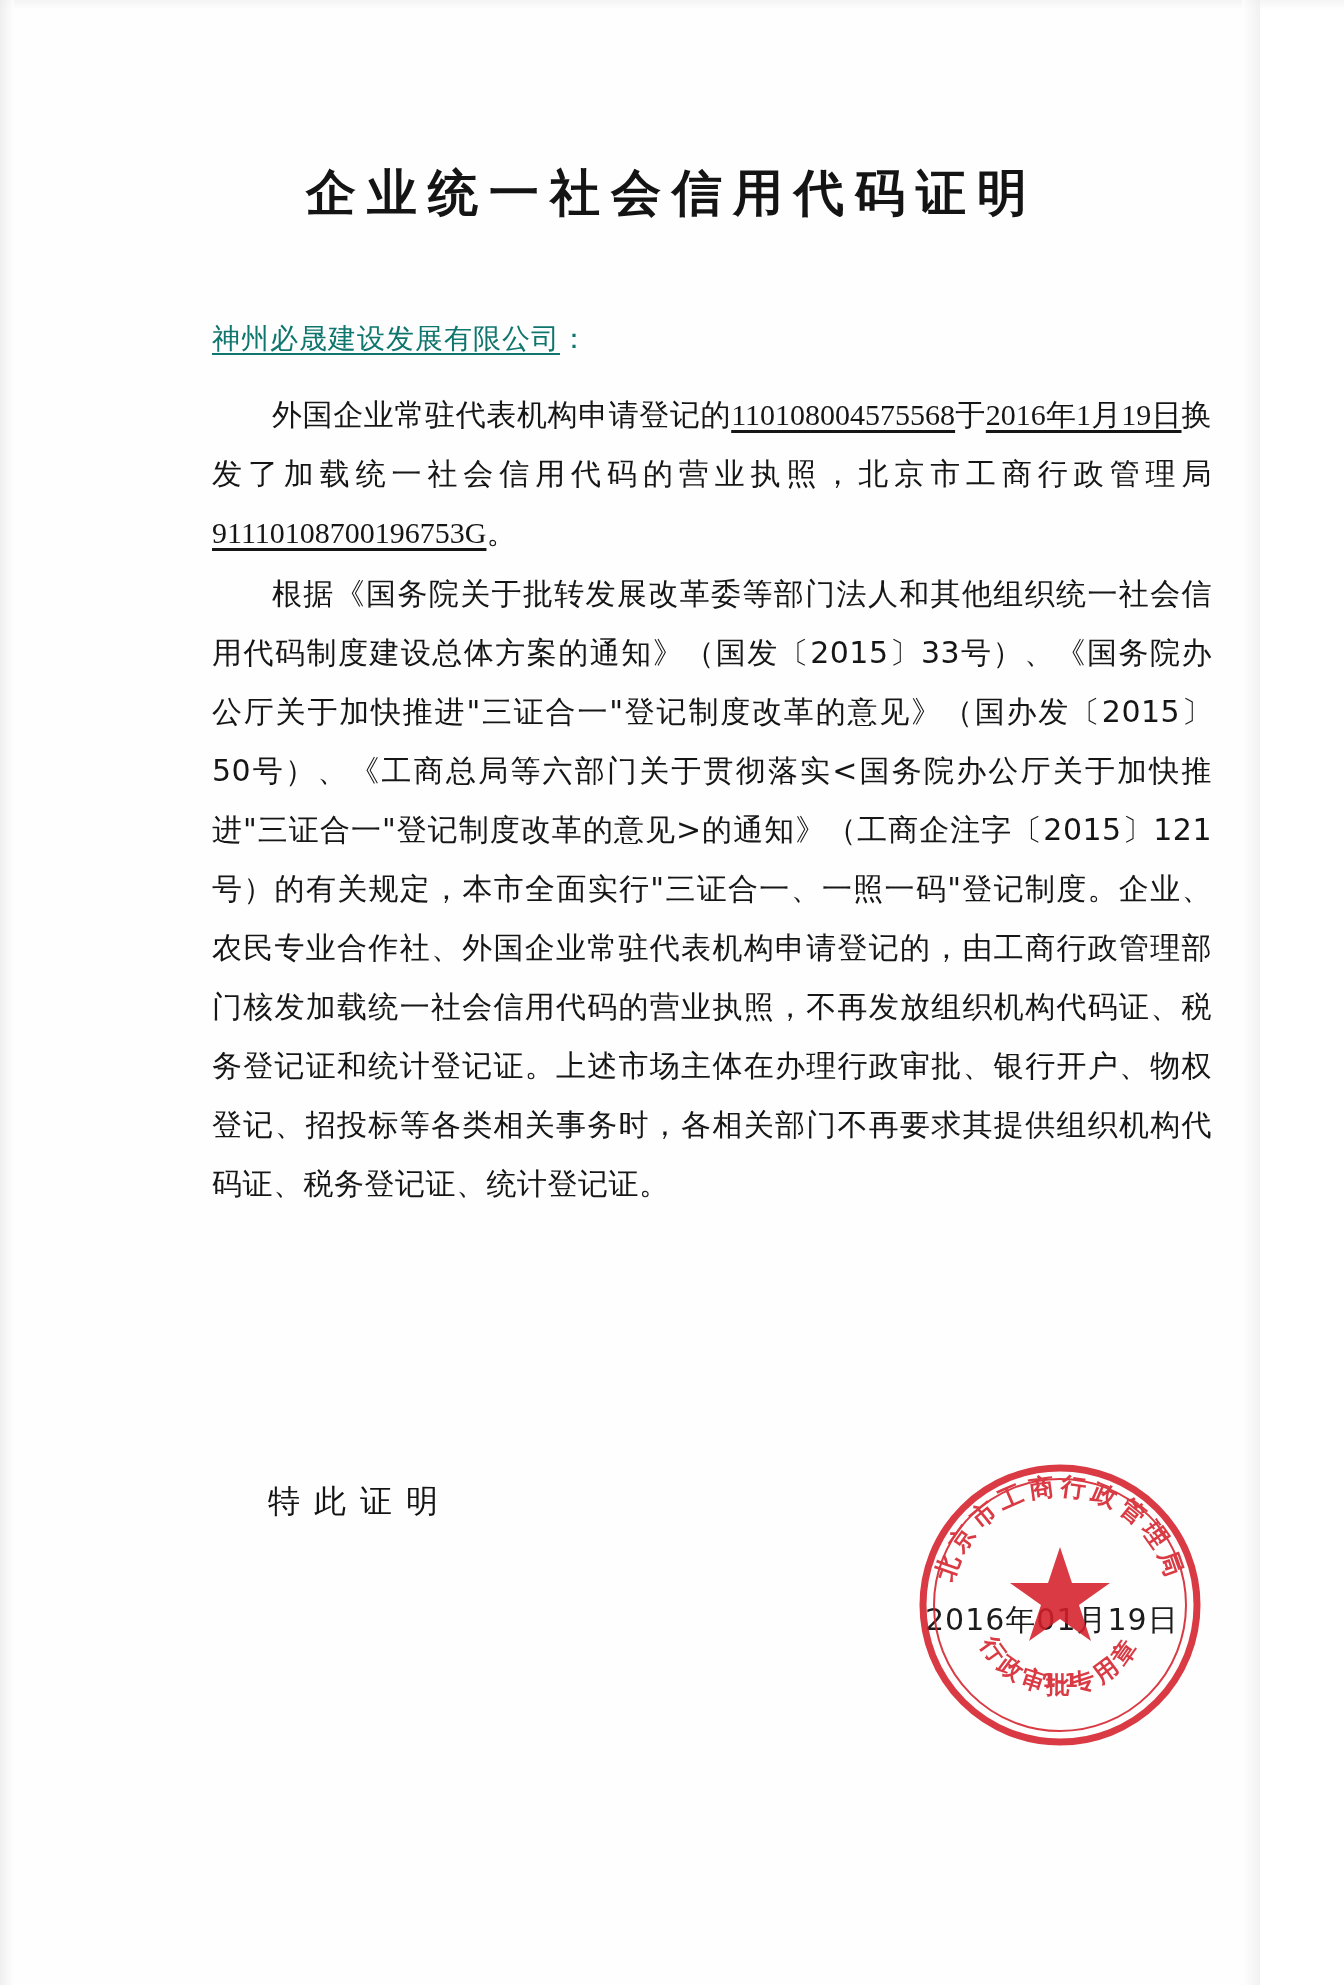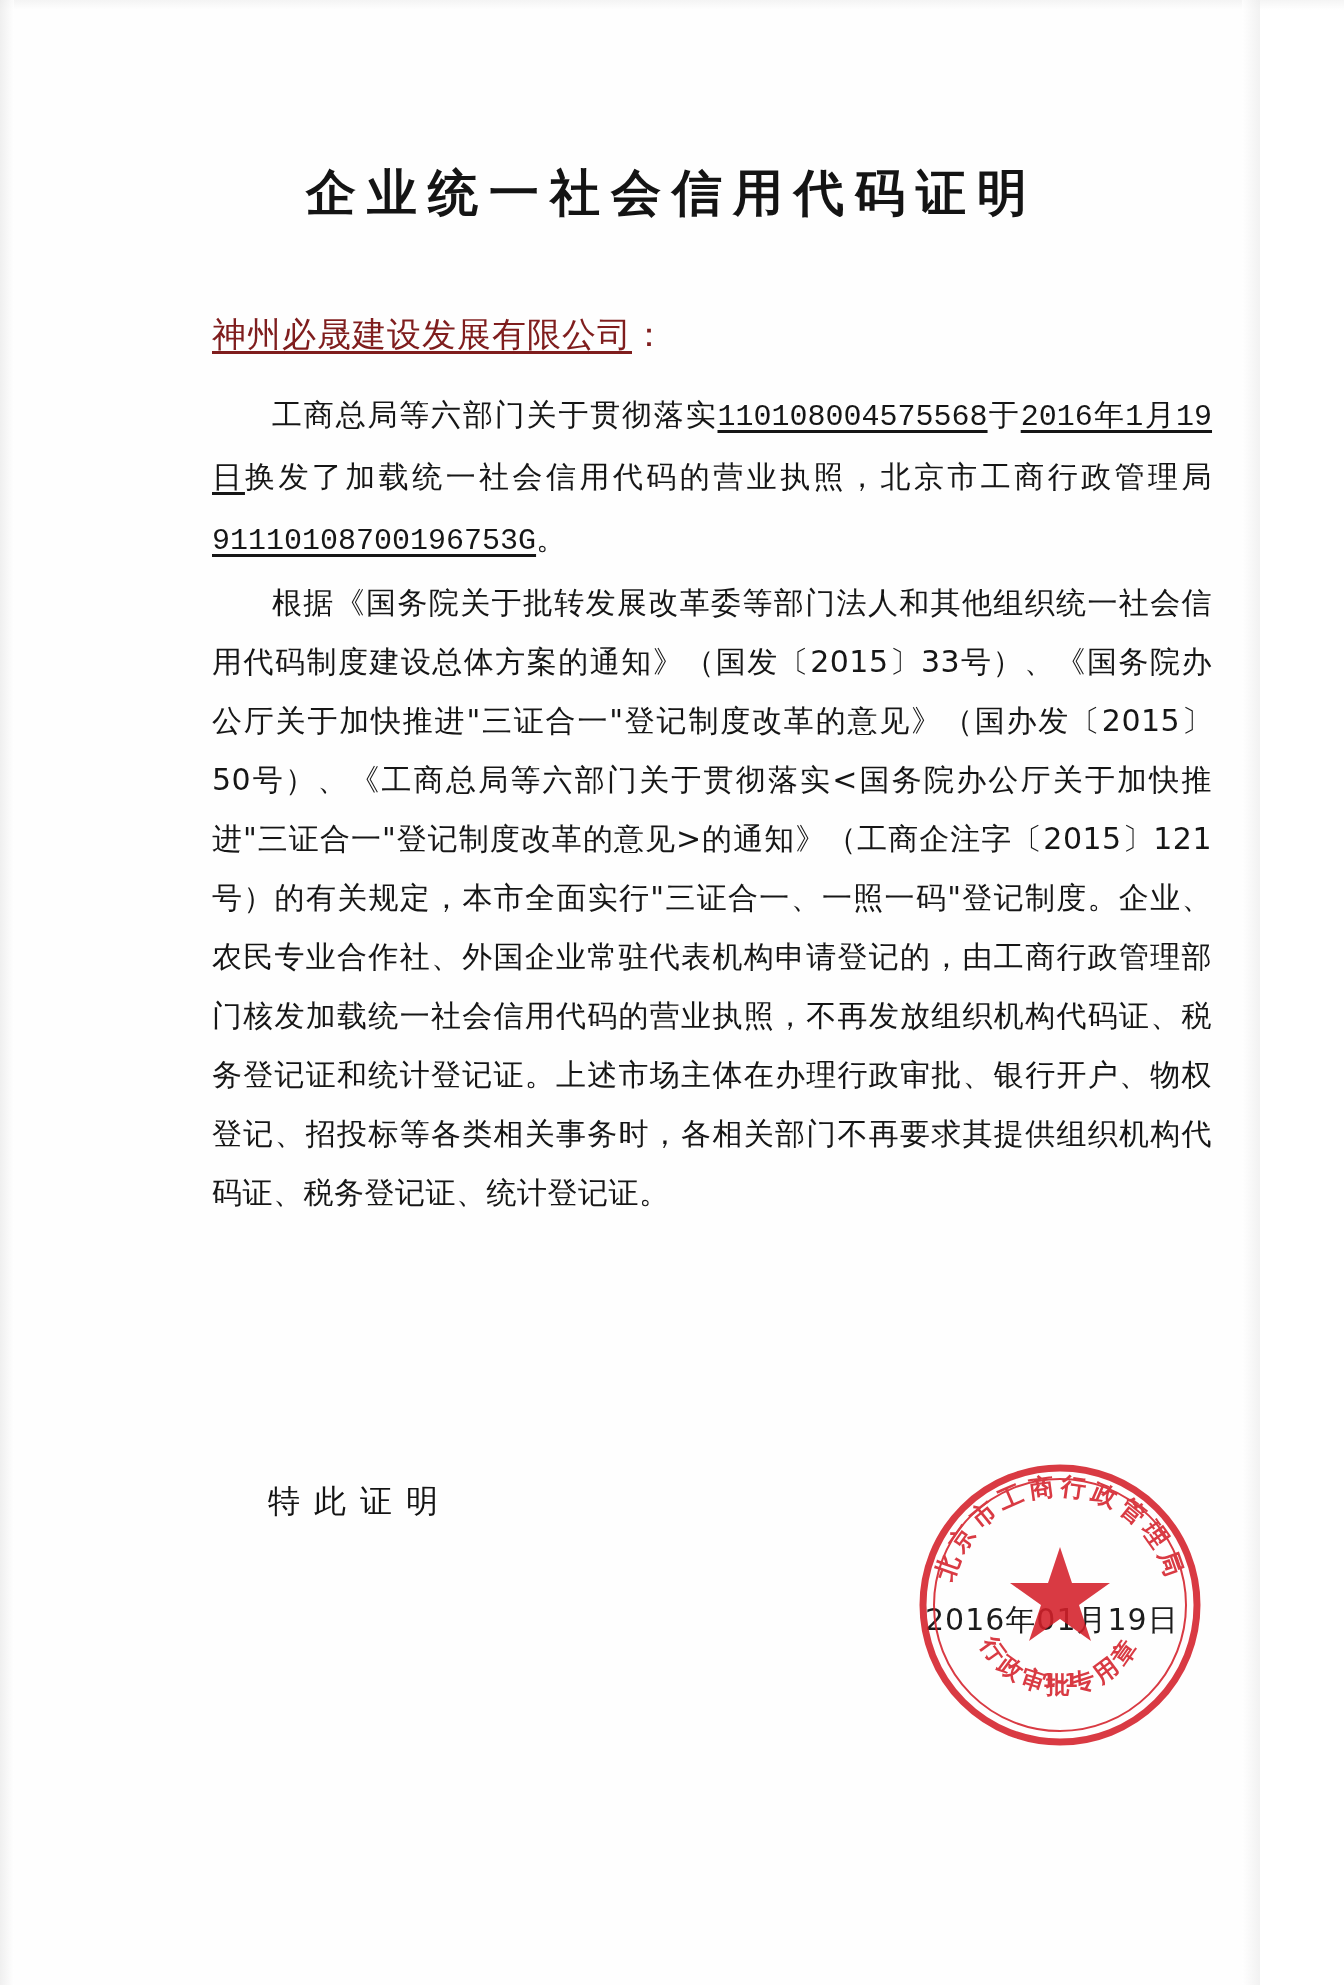--- a/index.html
+++ b/index.html
@@ -54,24 +54,24 @@
     font-family: "DejaVu Sans", "Liberation Sans", sans-serif;
     font-weight: bold;
     font-size: 50px;
     letter-spacing: 11px;
     color: #141414;
   }
 
   .addressee {
     position: absolute;
     left: 212px;
-    top: 312px;
-    font-size: 34px;
+    top: 320px;
+    font-size: 28px;
     letter-spacing: 1px;
-    color: #7f1d1d;
+    color: #0f766e;
   }
   .addressee .u {
     text-decoration: underline;
     text-underline-offset: 5px;
   }
 
   .body-block {
     position: absolute;
     left: 212px;
     top: 385px;
@@ -87,21 +87,21 @@
     text-indent: 60px;
   }
   .para.tight {
     text-indent: 60px;
   }
   .u {
     text-decoration: underline;
     text-underline-offset: 5px;
   }
   .num {
-    font-family: Liberation Mono, monospace;
+    font-family: Liberation Serif, serif;
     letter-spacing: 0px;
     margin-top: 28px;
   }
 
   .closing {
     position: absolute;
     left: 268px;
     top: 1480px;
     font-size: 32px;
     font-weight: normal;
@@ -146,21 +146,21 @@
   <div class="scan-edge-right"></div>
 
   <div class="doc-title">企业统一社会信用代码证明</div>
 
   <div class="addressee">
     <span class="u">神州必晟建设发展有限公司</span><span>：</span>
   </div>
 
   <div class="body-block">
     <p class="para">
-      <span>工商总局等六部门关于贯彻落实</span><span class="u num">110108004575568</span><span>于</span><span class="u num">2016年1月19日</span><span>换发了加载统一社会信用代码的营业执照，北京市工商行政管理局</span><span class="u num">91110108700196753G</span><span>。</span>
+      <span>外国企业常驻代表机构申请登记的</span><span class="u num">110108004575568</span><span>于</span><span class="u num">2016年1月19日</span><span>换发了加载统一社会信用代码的营业执照，北京市工商行政管理局</span><span class="u num">91110108700196753G</span><span>。</span>
     </p>
     <p class="para tight">根据《国务院关于批转发展改革委等部门法人和其他组织统一社会信用代码制度建设总体方案的通知》（国发〔2015〕33号）、《国务院办公厅关于加快推进"三证合一"登记制度改革的意见》（国办发〔2015〕50号）、《工商总局等六部门关于贯彻落实&lt;国务院办公厅关于加快推进"三证合一"登记制度改革的意见&gt;的通知》（工商企注字〔2015〕121号）的有关规定，本市全面实行"三证合一、一照一码"登记制度。企业、农民专业合作社、外国企业常驻代表机构申请登记的，由工商行政管理部门核发加载统一社会信用代码的营业执照，不再发放组织机构代码证、税务登记证和统计登记证。上述市场主体在办理行政审批、银行开户、物权登记、招投标等各类相关事务时，各相关部门不再要求其提供组织机构代码证、税务登记证、统计登记证。</p>
   </div>
 
   <div class="closing">特此证明</div>
 
   <div class="date-line">2016年01月19日</div>
 
   <div class="seal">
     <svg width="300" height="300" viewBox="0 0 300 300" aria-hidden="true">

